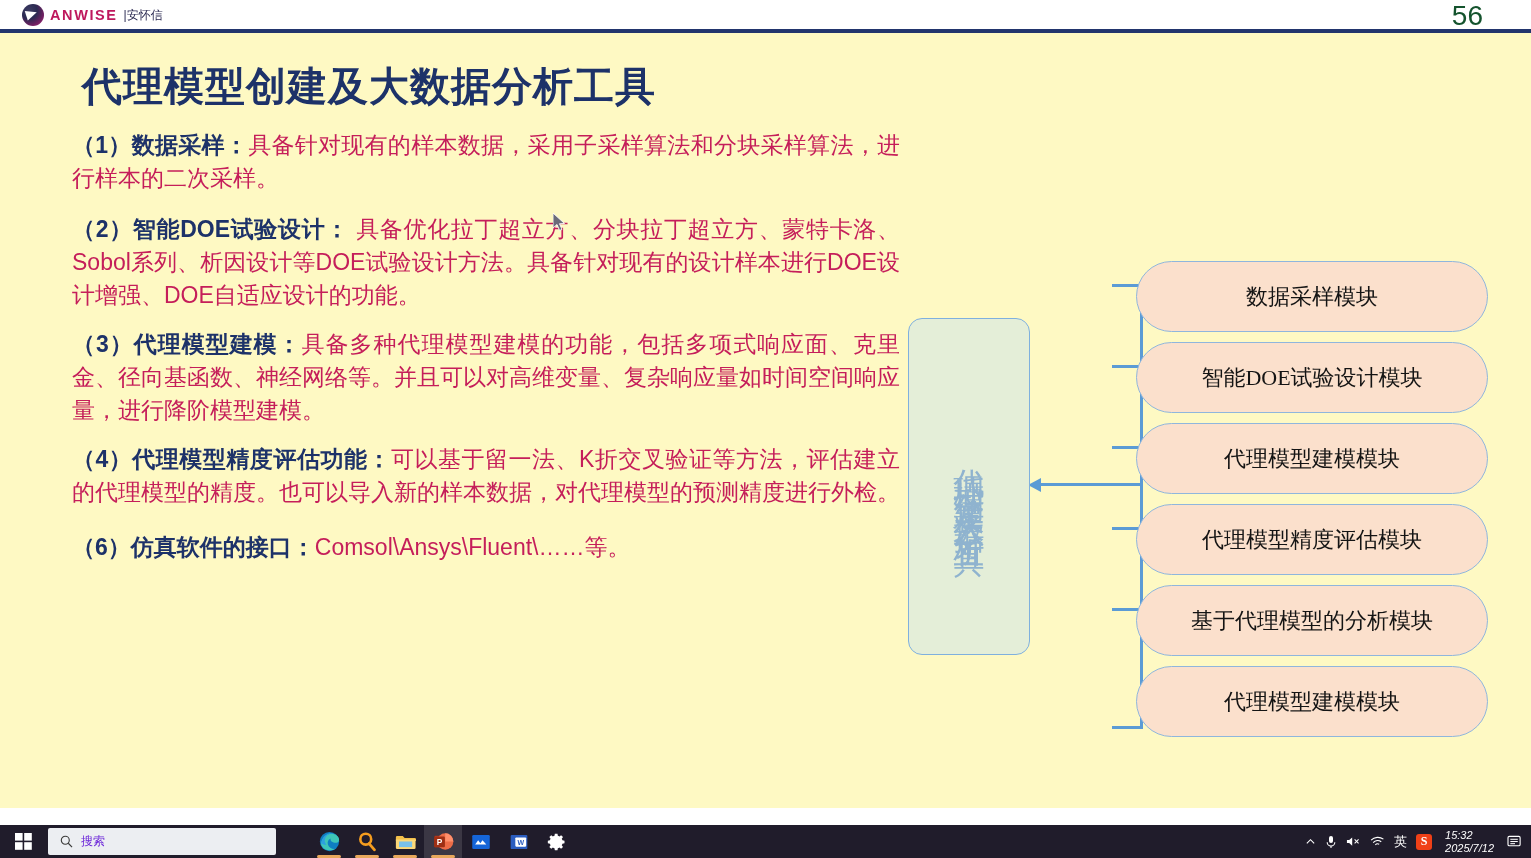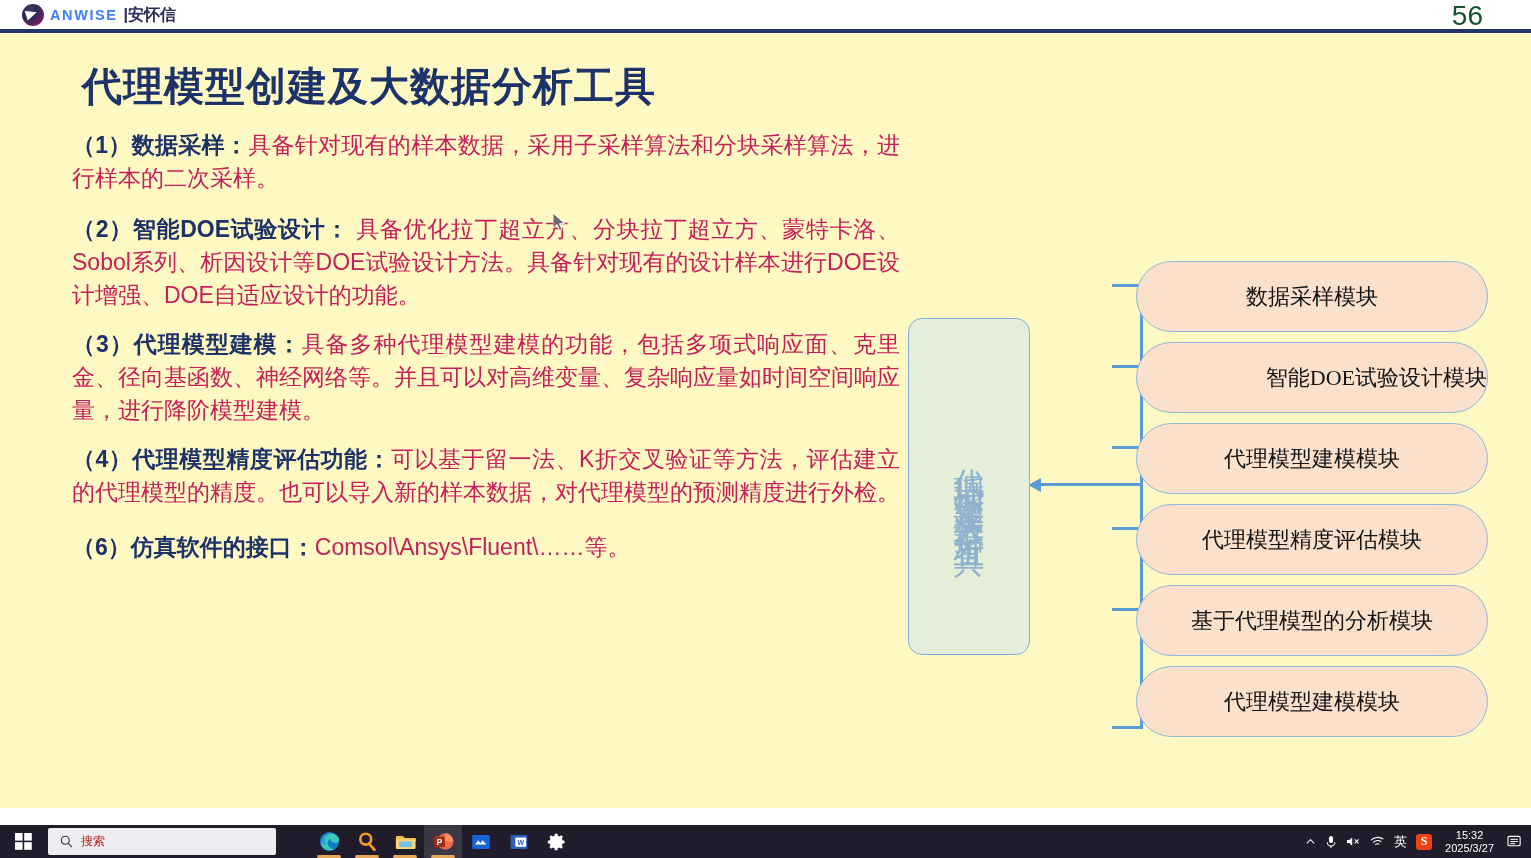--- a/index.html
+++ b/index.html
@@ -37,24 +37,24 @@
     content: "";
     position: absolute; left: 4px; top: 5px;
     width: 0; height: 0;
     border-left: 11px solid #ffffff;
     border-top: 5px solid transparent;
     border-bottom: 5px solid transparent;
     transform: rotate(-18deg);
   }
   #brand-text {
     font-size: 14.5px; font-weight: 700; letter-spacing: 1.6px;
-    color: #3b82f6; white-space: nowrap;
+    color: #be185d; white-space: nowrap;
   }
   #brand-cn {
-    font-size: 16px; font-weight: 700; letter-spacing: 0;
+    font-size: 12px; font-weight: 400; letter-spacing: 0;
     color: #2b2a52;
   }
   #page-number {
     position: absolute; right: 48px; top: 0px;
     font-size: 28px; color: #14532d; font-weight: 400;
     font-family: "Liberation Sans", sans-serif;
   }
   #header-rule {
     position: absolute; left: 0; top: 29px;
     width: 1531px; height: 4px;
@@ -149,21 +149,21 @@
     border-radius: 36px;
     display: flex; align-items: center; justify-content: center; margin-top: 12px;
   }
   .leaf-label {
     font-family: "Liberation Serif", "DejaVu Serif", serif;
     font-size: 22px;
     color: #141414;
     white-space: nowrap;
   }
   #leaf-0 { top: 36px;  }
-  #leaf-1 { top: 117px; justify-content: flex-end; }
+  #leaf-1 { top: 117px; }
   #leaf-2 { top: 198px; }
   #leaf-3 { top: 279px; }
   #leaf-4 { top: 360px; }
   #leaf-5 { top: 441px; }
 
   
   #mouse-cursor {
     position: absolute; left: 553px; top: 180px;
     width: 14px; height: 20px;
     pointer-events: none;
@@ -181,21 +181,21 @@
     display: flex; align-items: center; justify-content: center;
   }
   #search-box {
     margin-left: 2px;
     width: 228px; height: 27px;
     background: #eceef2;
     border-radius: 2px;
     display: flex; align-items: center; gap: 8px;
     padding-left: 12px;
   }
-  #search-placeholder { font-size: 12px; color: #b91c1c; }
+  #search-placeholder { font-size: 12px; color: #6d28d9; }
 
   .tb-app {
     width: 38px; height: 33px;
     display: flex; align-items: center; justify-content: center;
     position: relative;
   }
   .tb-app.running::after {
     content: "";
     position: absolute; bottom: 0; left: 7px;
     width: 24px; height: 3px;
@@ -205,21 +205,21 @@
   #taskbar-apps { display: flex; margin-left: 34px; }
 
   #tray {
     position: absolute; right: 0; top: 0; height: 33px;
     display: flex; align-items: center; gap: 9px;
     padding-right: 8px;
   }
   .tray-icon { color: #ffffff; font-size: 13px; line-height: 1; display: flex; align-items: center; }
   #tray-clock {
     color: #ffffff; font-size: 11px; line-height: 13px;
-    text-align: center; margin-left: 4px; margin-right: 4px;
+    margin-left: 4px; margin-right: 4px; font-style: italic;
   }
   #ime-indicator { color: #ffffff; font-size: 13px; }
   #sogou-icon {
     width: 16px; height: 16px; border-radius: 3px;
     background: #f04017; color: #fff; font-size: 12px; font-weight: 700;
     display: flex; align-items: center; justify-content: center;
     font-family: "Liberation Serif", serif;
   }
 </style>
 </head>
@@ -407,21 +407,21 @@
         <svg width="15" height="13" viewBox="0 0 16 13">
           <path d="M1.2 5.1A10 10 0 0114.3 4" fill="none" stroke="#ffffff" stroke-width="1.2"></path>
           <path d="M3.4 7.6a6.6 6.6 0 018.6-.8" fill="none" stroke="#ffffff" stroke-width="1.2"></path>
           <path d="M5.7 10a3.3 3.3 0 014.1-.5" fill="none" stroke="#ffffff" stroke-width="1.2"></path>
         </svg>
       </span>
       <span id="ime-indicator">英</span>
       <span id="sogou-icon">S</span>
       <div id="tray-clock">
         <div>15:32</div>
-        <div>2025/3/27</div>
+        <div>2025/7/12</div>
       </div>
       <span class="tray-icon">
         <svg width="16" height="14" viewBox="0 0 17 15">
           <rect x="1" y="1.5" width="13" height="10" rx="1.4" fill="none" stroke="#ffffff" stroke-width="1.2"></rect>
           <line x1="3.5" y1="4.6" x2="11.5" y2="4.6" stroke="#ffffff" stroke-width="1.1"></line>
           <line x1="3.5" y1="7" x2="11.5" y2="7" stroke="#ffffff" stroke-width="1.1"></line>
           <line x1="3.5" y1="9.3" x2="8.5" y2="9.3" stroke="#ffffff" stroke-width="1.1"></line>
         </svg>
       </span>
     </div>

